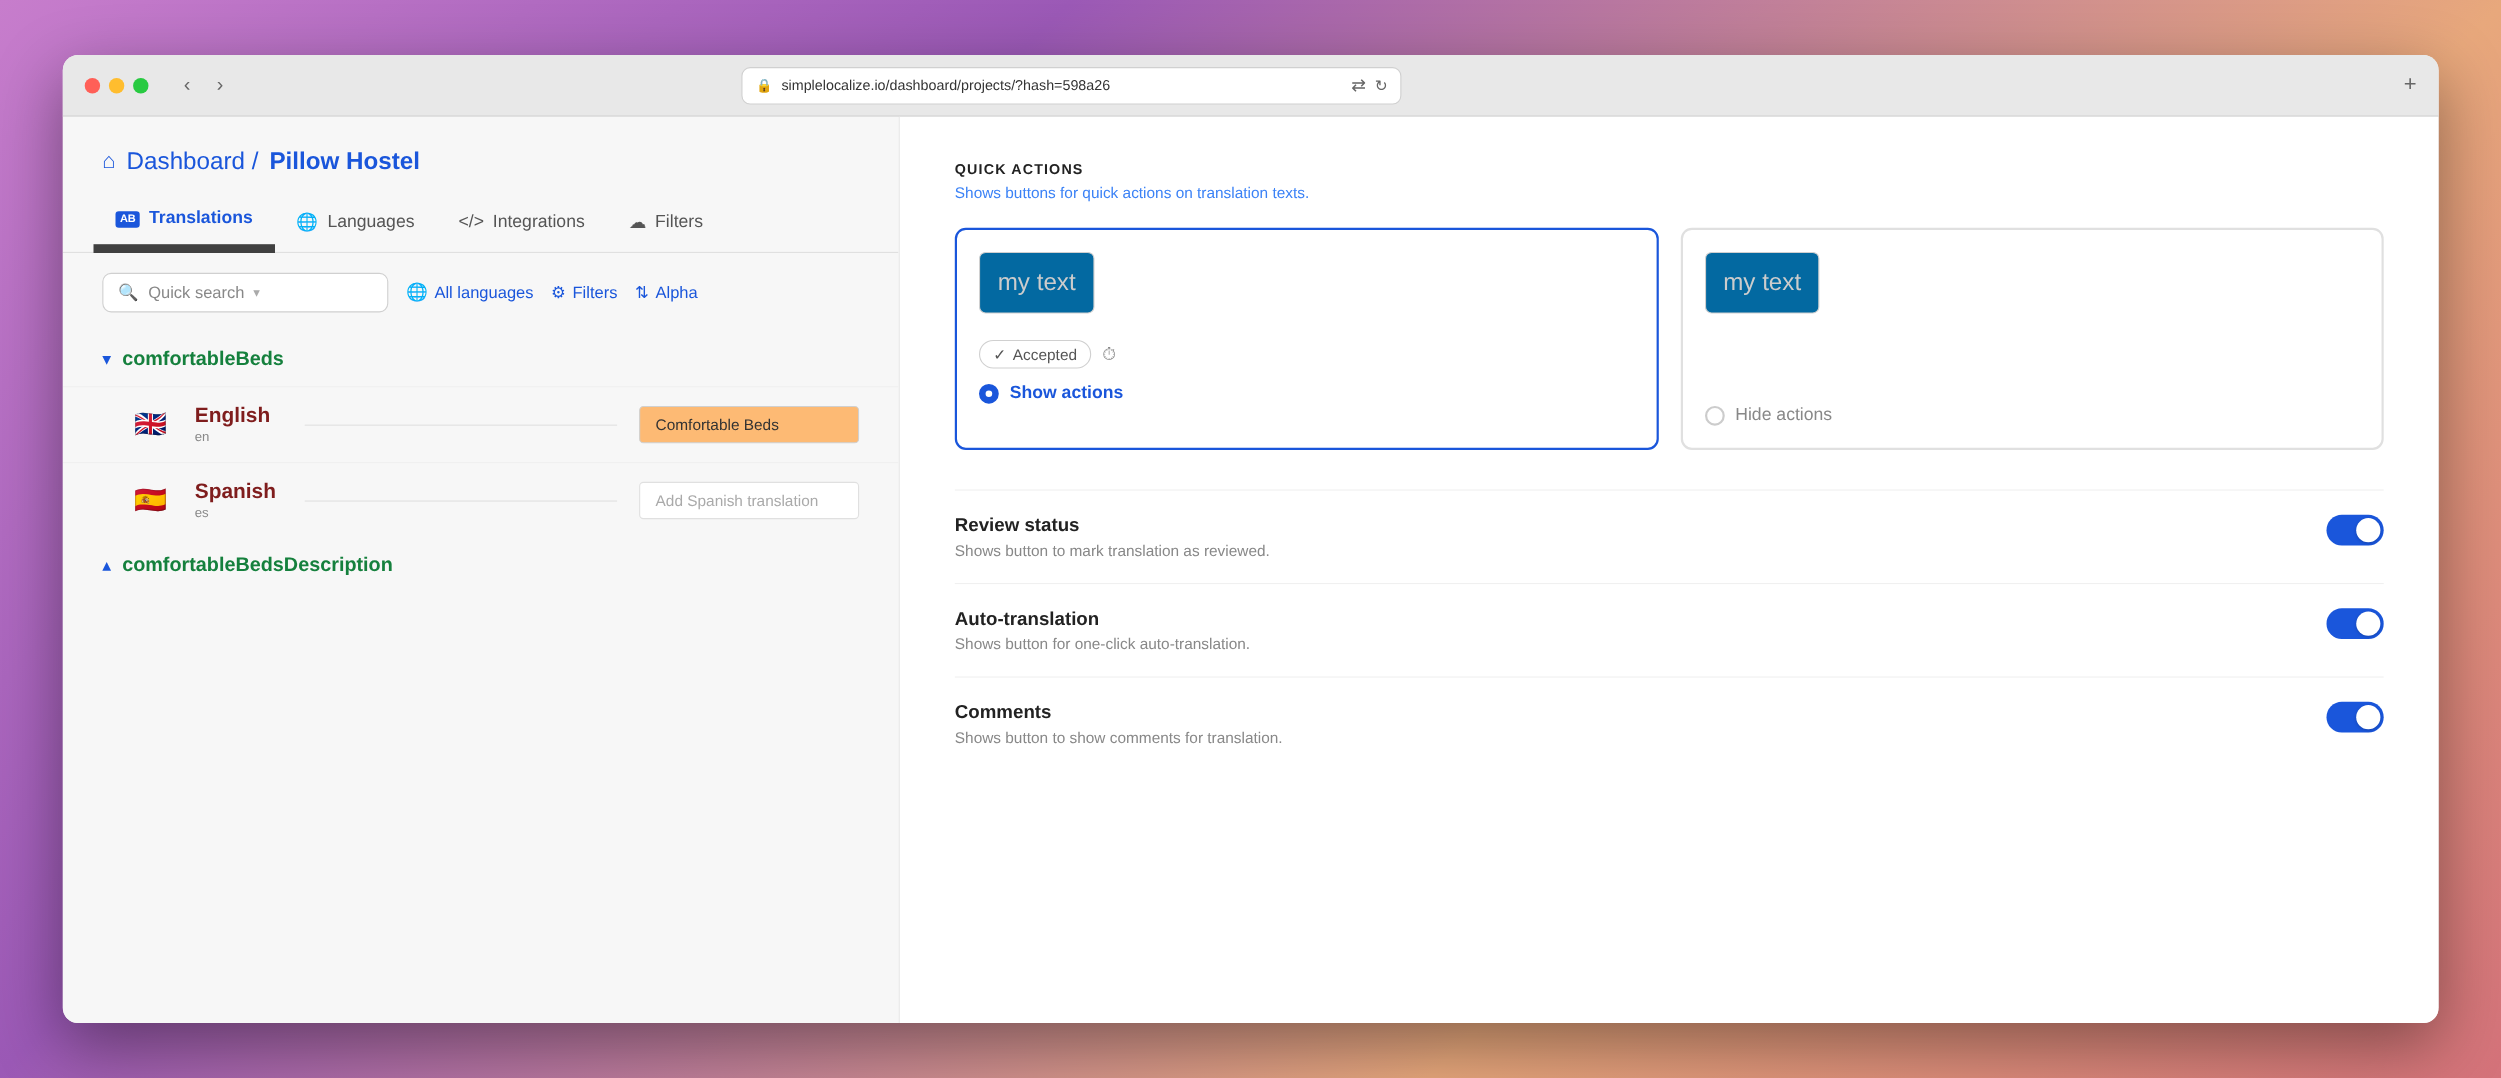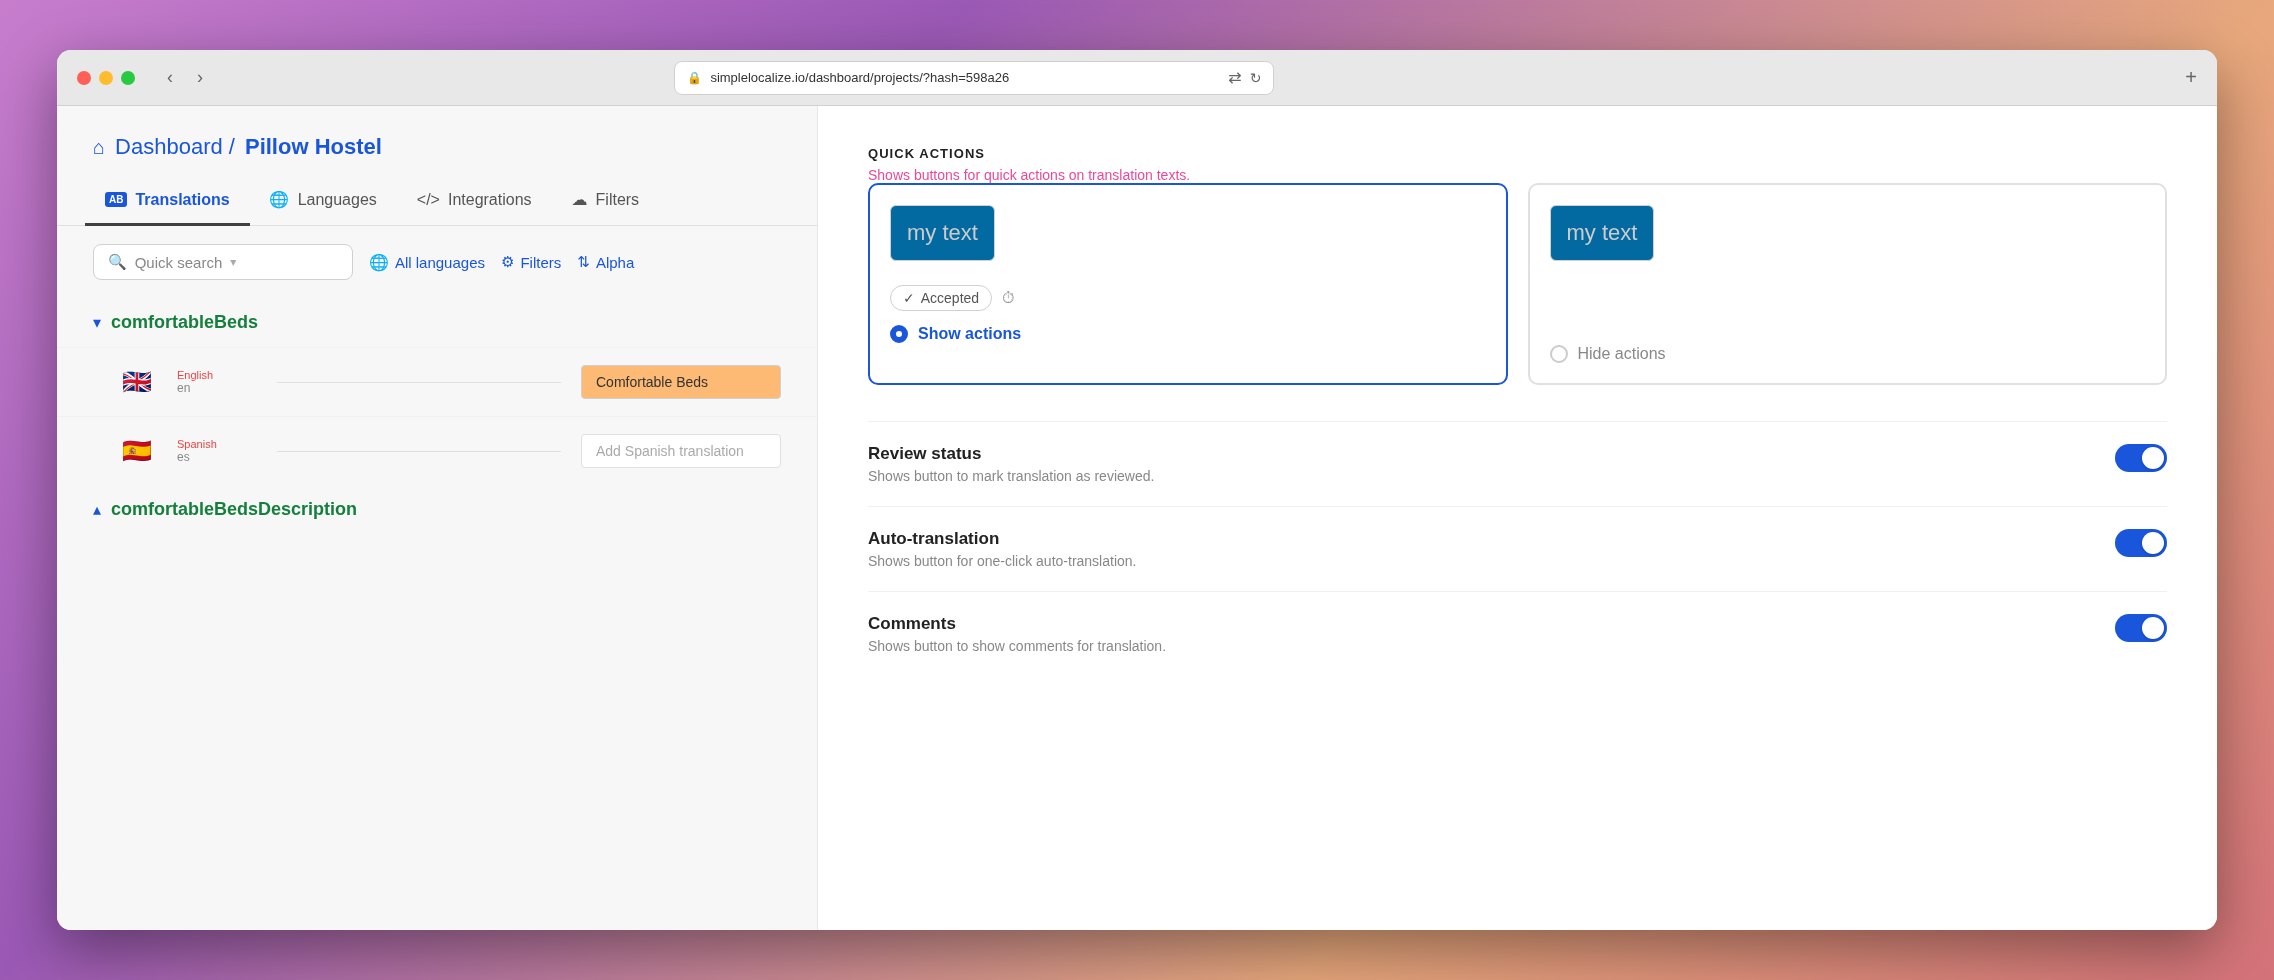--- a/index.html
+++ b/index.html
@@ -128,21 +128,21 @@
       gap: 8px;
       padding: 14px 20px;
       font-size: 16px;
       color: #555;
       cursor: pointer;
       border-bottom: 3px solid transparent;
       margin-bottom: -1px;
     }
     .tab-item.active {
       color: #1a56db;
-      border-bottom: 3px solid #404040;
+      border-bottom: 8px solid #404040;
       font-weight: 600;
     }
     .tab-icon-ab {
       background: #555;
       color: white;
       font-size: 10px;
       padding: 2px 4px;
       border-radius: 3px;
       font-weight: 700;
     }
@@ -197,21 +197,21 @@
       height: 40px;
       border-radius: 50%;
       overflow: hidden;
       flex-shrink: 0;
       display: flex;
       align-items: center;
       justify-content: center;
       font-size: 24px;
     }
     .lang-info { min-width: 80px; }
-    .lang-name { font-size: 11px; font-weight: 400; color: #ef4444; }
+    .lang-name { font-size: 19px; font-weight: 700; color: #7f1d1d; }
     .lang-code { font-size: 12px; color: #888; }
     .lang-separator { flex: 1; height: 1px; background: #e0e0e0; }
     .translation-value {
       background: #fdba74;
       border: 1px solid #d0d0d0;
       border-radius: 4px;
       padding: 8px 14px;
       font-size: 14px;
       color: #333;
       min-width: 200px;
@@ -236,21 +236,22 @@
     .section-label {
       font-size: 13px;
       font-weight: 700;
       letter-spacing: 0.08em;
       color: #222;
       text-transform: uppercase;
       margin-bottom: 6px;
     }
     .section-desc {
       font-size: 14px;
-      color: #ec4899;
+      color: #3b82f6;
+      margin-bottom: 24px;
     }
     .preview-options {
       display: flex;
       gap: 20px;
       margin-bottom: 36px;
     }
     .preview-card {
       flex: 1;
       border: 2px solid #e0e0e0;
       border-radius: 10px;

